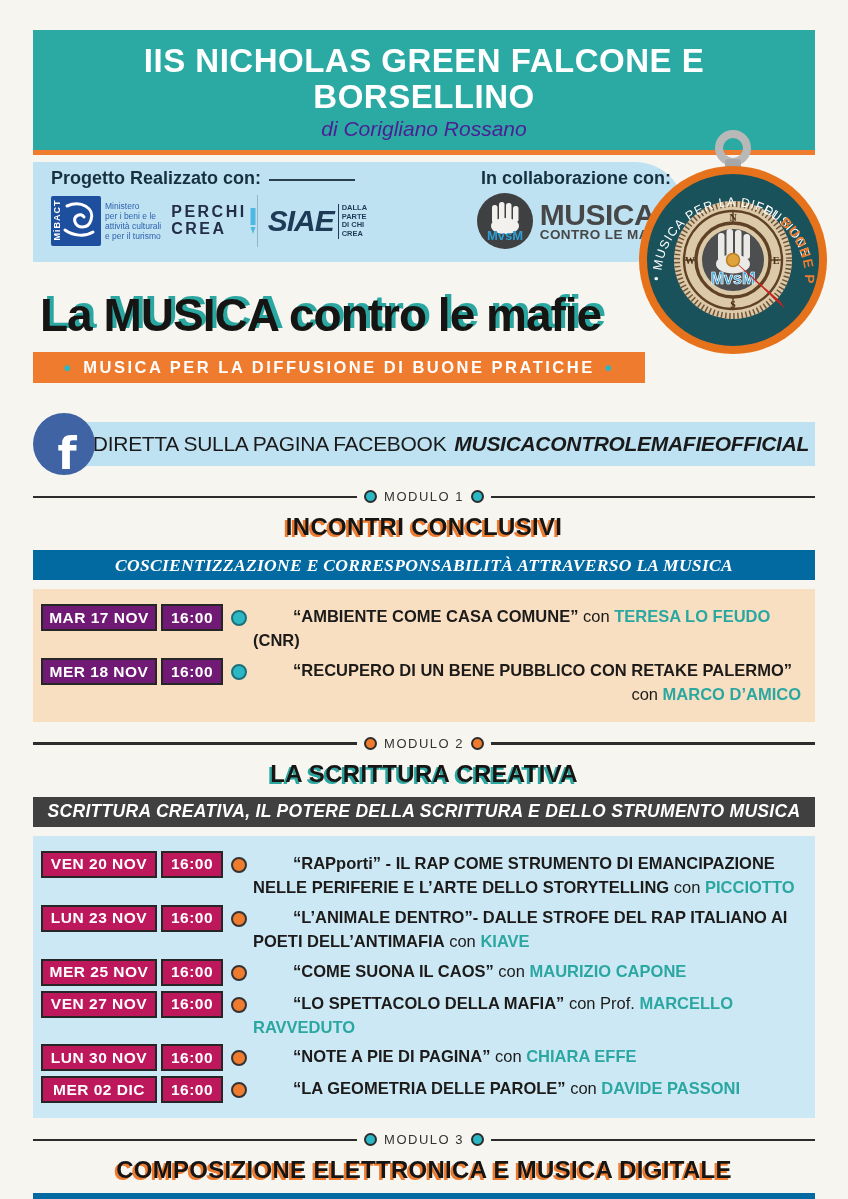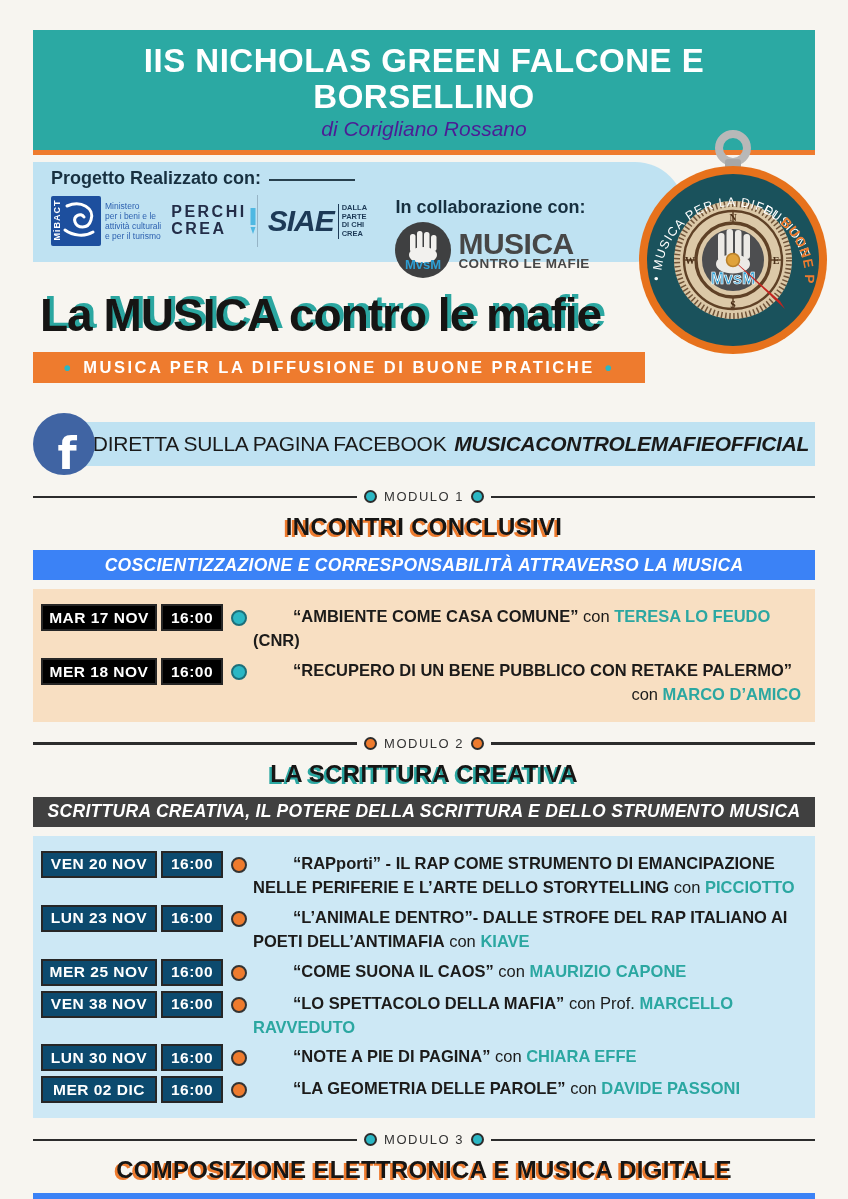--- a/index.html
+++ b/index.html
@@ -13,21 +13,21 @@
     margin:30px 33px 0;background:#2ba9a3;border-bottom:5px solid #ee7b2e;
     text-align:center;padding:13px 6px 9px;
   }
   .header .school{color:#fff;font-weight:bold;font-size:33px;letter-spacing:.5px;line-height:1.08;}
   .header .loc{color:#4c1d95;font-style:italic;font-size:21px;margin-top:3px;}
   
   .partners{margin:7px 33px 0;width:652px;height:100px;background:#bfe2f2;
     border-radius:0 52px 52px 0;display:flex;padding:6px 14px 6px 10px;box-sizing:border-box;}
   .pcol{display:flex;flex-direction:column;}
   .pcol.left{flex:1.25;padding-left:8px;}
-  .pcol.right{flex:1;align-items:flex-start;margin-top:29px;}
+  .pcol.right{flex:1;align-items:flex-end;}
   .plabel{font-size:18px;font-weight:bold;color:#173040;display:flex;align-items:center;gap:8px;}
   .plabel .dash{flex:0 0 86px;height:2px;background:#28404e;margin-top:2px;}
   .logo-row{display:flex;align-items:center;gap:10px;margin-top:6px;}
   .mibact{display:flex;gap:4px;align-items:center;}
   .mibact-square{position:relative;width:50px;height:50px;background:#1d4f9e;border-radius:2px;overflow:hidden;}
   .mibact-vert{position:absolute;left:-15px;top:19px;transform:rotate(-90deg);color:#fff;font-size:9px;font-weight:bold;letter-spacing:1px;}
   .mibact-lines{white-space:pre-line;font-size:8.5px;line-height:1.18;color:#2e62b0;}
   .perchicrea{color:#232d48;font-weight:bold;font-size:16px;letter-spacing:2.5px;line-height:1.05;text-align:left;position:relative;}
   .pencil{position:absolute;right:-10px;top:4px;}
   .logo-sep{width:1px;height:52px;background:#96b4c6;}
@@ -62,32 +62,32 @@
   .mod-divider .line{flex:1;height:2.5px;background:#2c2c2c;}
   .mod-divider .ddot{width:13px;height:13px;border-radius:50%;border:2px solid #2c2c2c;box-sizing:border-box;}
   .m1 .ddot,.m3 .ddot{background:#2bb7c4;}
   .m2 .ddot{background:#ee7b2e;}
   .mod-divider .dlabel{font-size:13px;color:#333;letter-spacing:1.5px;text-align:center;}
   .mod-title{margin-top:9px;text-align:center;font-size:24px;font-weight:bold;color:#161514;letter-spacing:.3px;}
   .m1 .mod-title,.m3 .mod-title{text-shadow:-2.5px 2px 0 #ee7b2e;}
   .m2 .mod-title{text-shadow:-2.5px 2px 0 #2ba7a1;}
   .mod-strip{margin:9px 33px 0;height:30px;color:#fff;font-weight:bold;font-style:italic;font-size:17.5px;
     display:flex;align-items:center;justify-content:center;letter-spacing:.3px;}
-  .m1 .mod-strip,.m3 .mod-strip{background:#3b82f6;}
+  .m1 .mod-strip,.m3 .mod-strip{background:#0369a1;font-family:Liberation Serif, serif;}
   .m2 .mod-strip{background:#404040;}
   .panel{margin:9px 33px 0;padding:10px 8px;}
   .m1 .panel,.m3 .panel{background:#f8dfc2;}
   .m2 .panel{background:#cde8f5;}
   .ev{display:flex;align-items:flex-start;margin:5px 0;}
   .badge{height:23px;border:2.5px solid #262626;color:#fff;font-weight:bold;font-size:15.5px;
     display:flex;align-items:center;justify-content:center;letter-spacing:.5px;}
   .badge.date{width:112px;margin-right:4px;}
   .badge.time{width:58px;}
-  .m1 .badge,.m3 .badge{background:#000000;}
-  .m2 .badge{background:#0c4a6e;}
+  .m1 .badge,.m3 .badge{background:#701a75;}
+  .m2 .badge{background:#be185d;}
   .bullet{flex:0 0 12px;height:12px;border-radius:50%;border:2px solid #2f2f2f;box-sizing:content-box;margin:6px 6px 0 8px;}
   .m1 .bullet,.m3 .bullet{background:#2bb7c4;border-color:#1d6f7a;}
   .m2 .bullet{background:#ee7b2e;border-color:#333;}
   .ev-text{flex:1;font-size:16.5px;line-height:1.45;padding-top:1px;}
   .ev-title{font-weight:bold;color:#1c1b1a;white-space:pre-line;margin-left:40px;}
   .ev-con{font-weight:normal;color:#1c1b1a;}
   .ev-name{font-weight:bold;color:#2ba7a1;}
   .ev-suffix{font-weight:600;color:#1c1b1a;}
   .ev-line2{text-align:right;padding-right:6px;}
 </style>
@@ -267,21 +267,21 @@
         <div class="bullet"></div>
         <div class="ev-text"><span class="ev-title">“L’ANIMALE DENTRO”- DALLE STROFE DEL RAP ITALIANO AI POETI DELL’ANTIMAFIA</span><span class="ev-con"> con </span><span class="ev-name">KIAVE</span></div>
       </div>
       <div class="ev">
         <div class="badge date">MER 25 NOV</div>
         <div class="badge time">16:00</div>
         <div class="bullet"></div>
         <div class="ev-text"><span class="ev-title">“COME SUONA IL CAOS”</span><span class="ev-con"> con </span><span class="ev-name">MAURIZIO CAPONE</span></div>
       </div>
       <div class="ev">
-        <div class="badge date">VEN 38 NOV</div>
+        <div class="badge date">VEN 27 NOV</div>
         <div class="badge time">16:00</div>
         <div class="bullet"></div>
         <div class="ev-text"><span class="ev-title">“LO SPETTACOLO DELLA MAFIA”</span><span class="ev-con"> con Prof. </span><span class="ev-name">MARCELLO RAVVEDUTO</span></div>
       </div>
       <div class="ev">
         <div class="badge date">LUN 30 NOV</div>
         <div class="badge time">16:00</div>
         <div class="bullet"></div>
         <div class="ev-text"><span class="ev-title">“NOTE A PIE DI PAGINA”</span><span class="ev-con"> con </span><span class="ev-name">CHIARA EFFE</span></div>
       </div>

